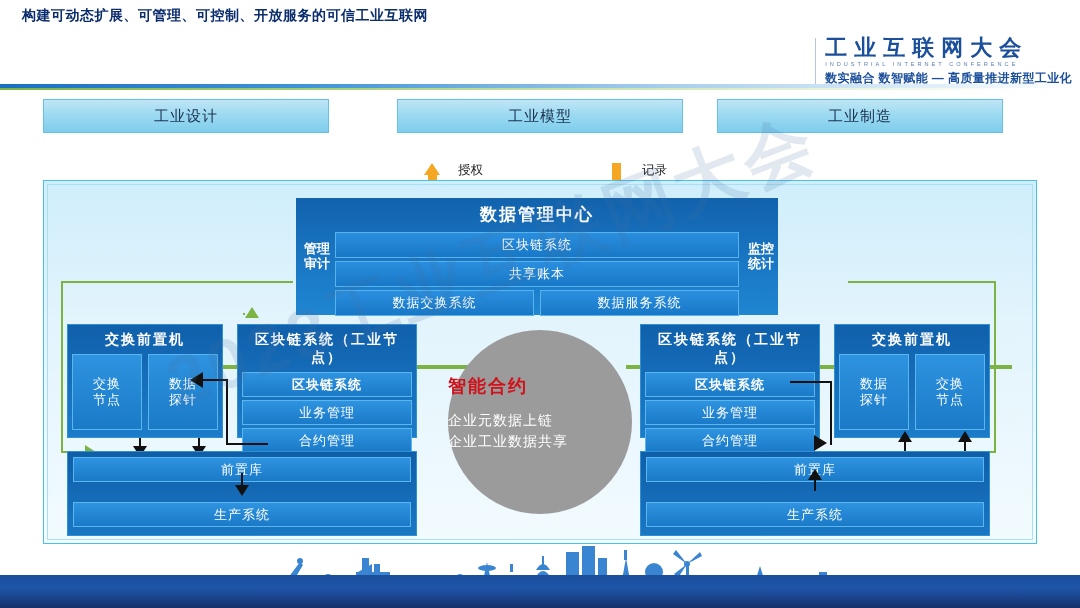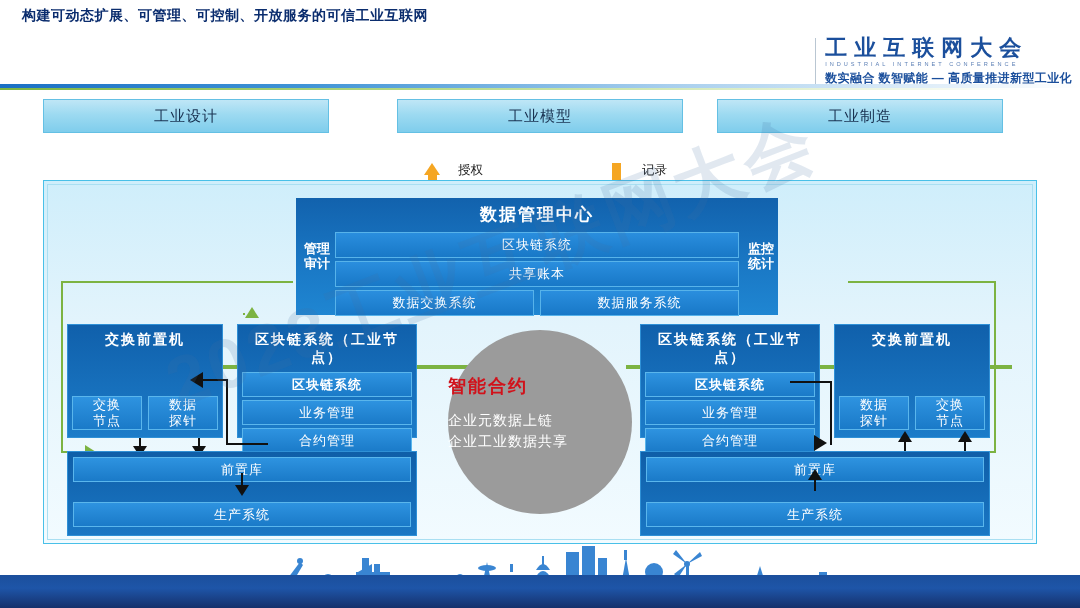--- a/index.html
+++ b/index.html
@@ -143,21 +143,21 @@
   .hdrbox-title {
     text-align: center; color: #ffffff; font-size: 14px; font-weight: bold;
     letter-spacing: 2px; padding: 2px 0 5px;
   }
   .subbar {
     background: linear-gradient(to bottom, #2e93e0 0%, #1a7ac8 100%);
     border: 1px solid #5ab6ec; color: #ffffff; font-size: 13px;
     text-align: center; padding: 2.5px 0; margin-bottom: 3px; letter-spacing: 1px;
   }
   .subbar.strong { font-weight: bold; }
-  .twocol { display: flex; gap: 6px; height: 76px; align-items: flex-end; }
+  .twocol { display: flex; gap: 6px; height: 76px; }
   .twocol .cell {
     flex: 1; background: linear-gradient(to bottom, #2e93e0 0%, #1a7ac8 100%);
     border: 1px solid #5ab6ec; color: #ffffff; font-size: 13px;
     display: flex; flex-direction: column; align-items: center;
     justify-content: center; line-height: 1.25; letter-spacing: 1px;
   }
 
   
   .ent {
     position: absolute;

